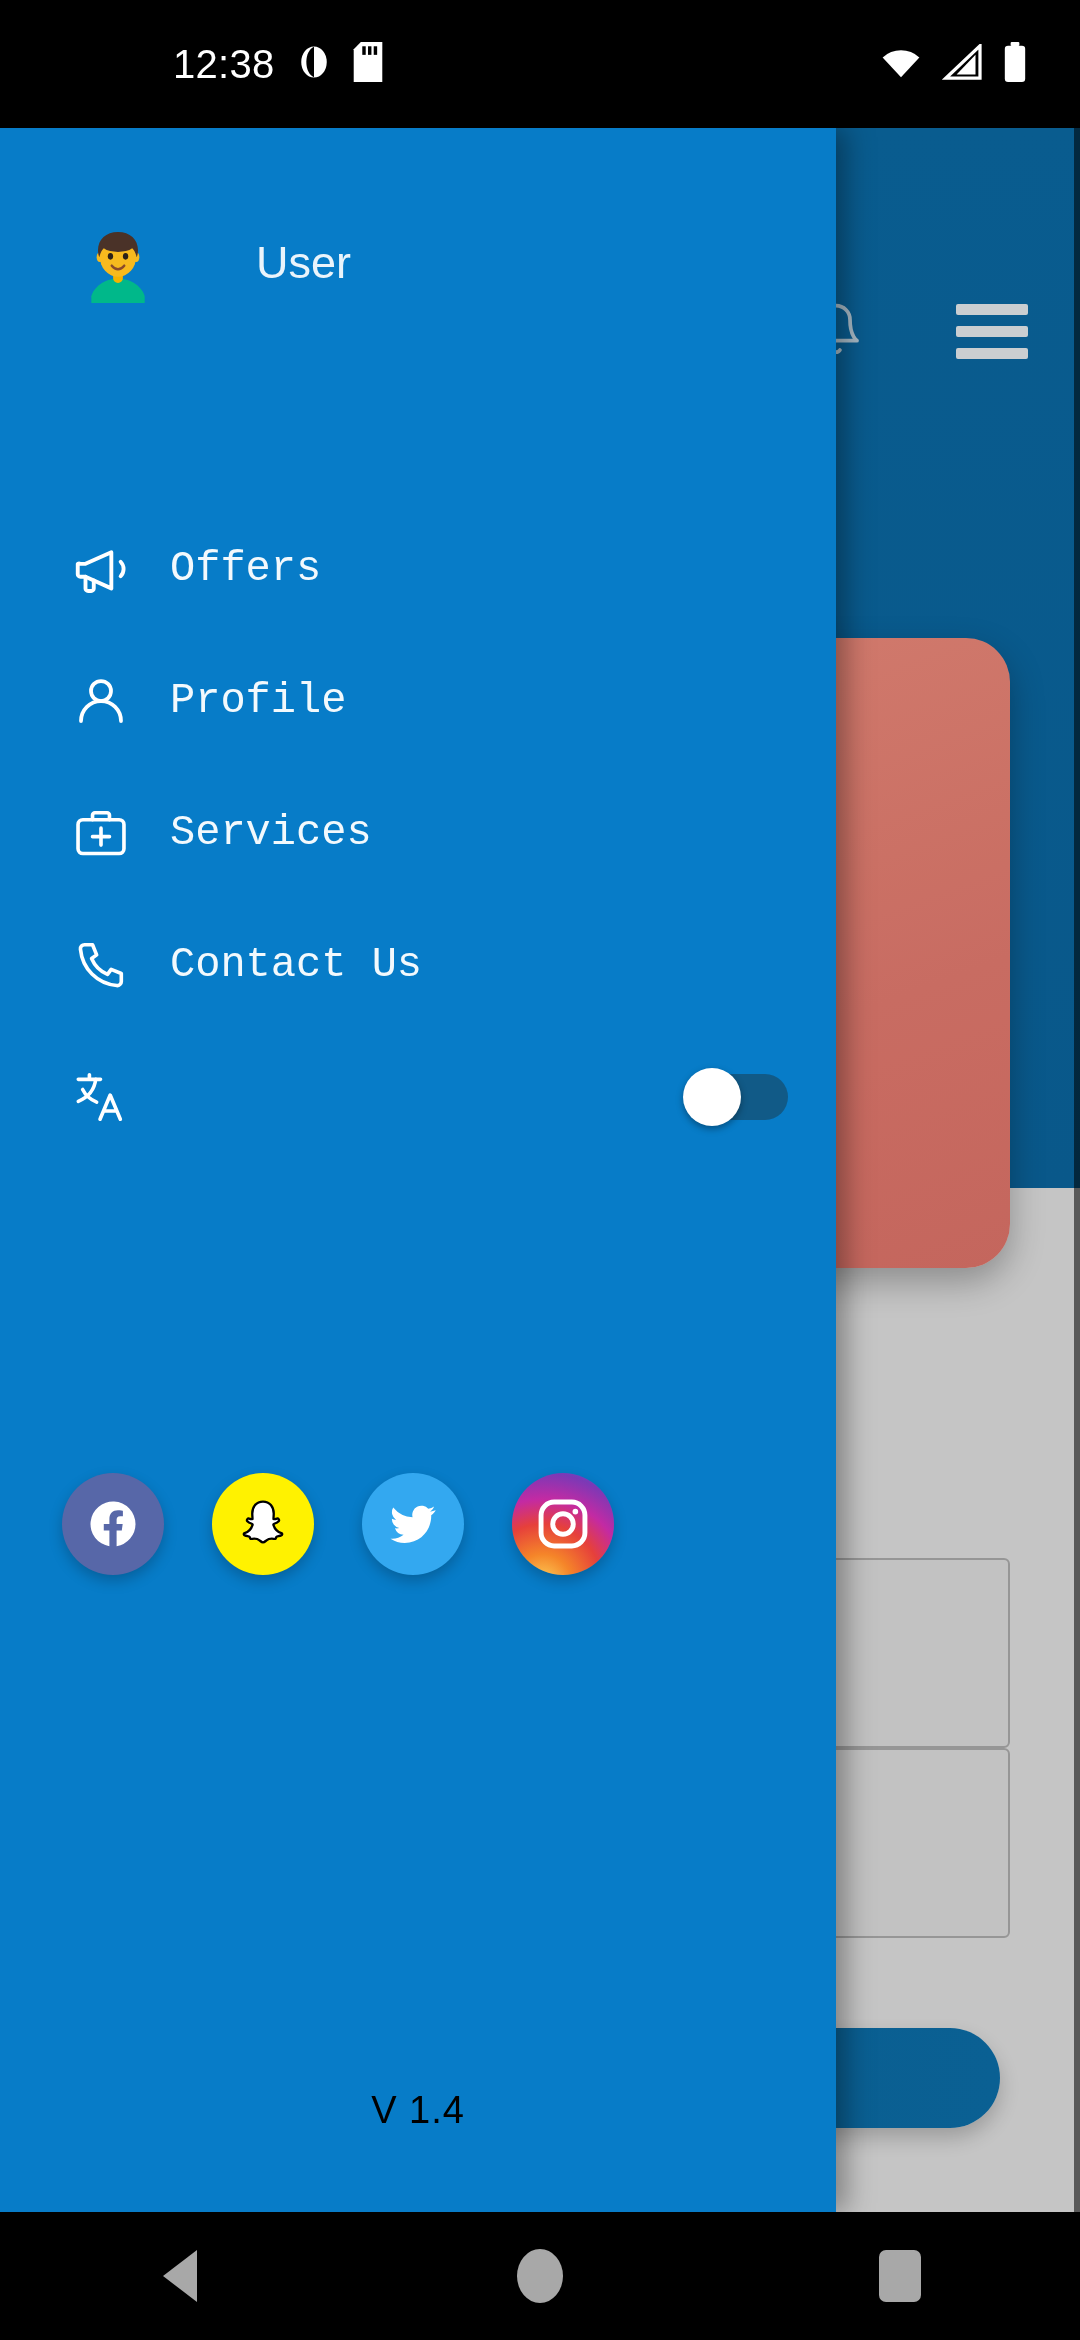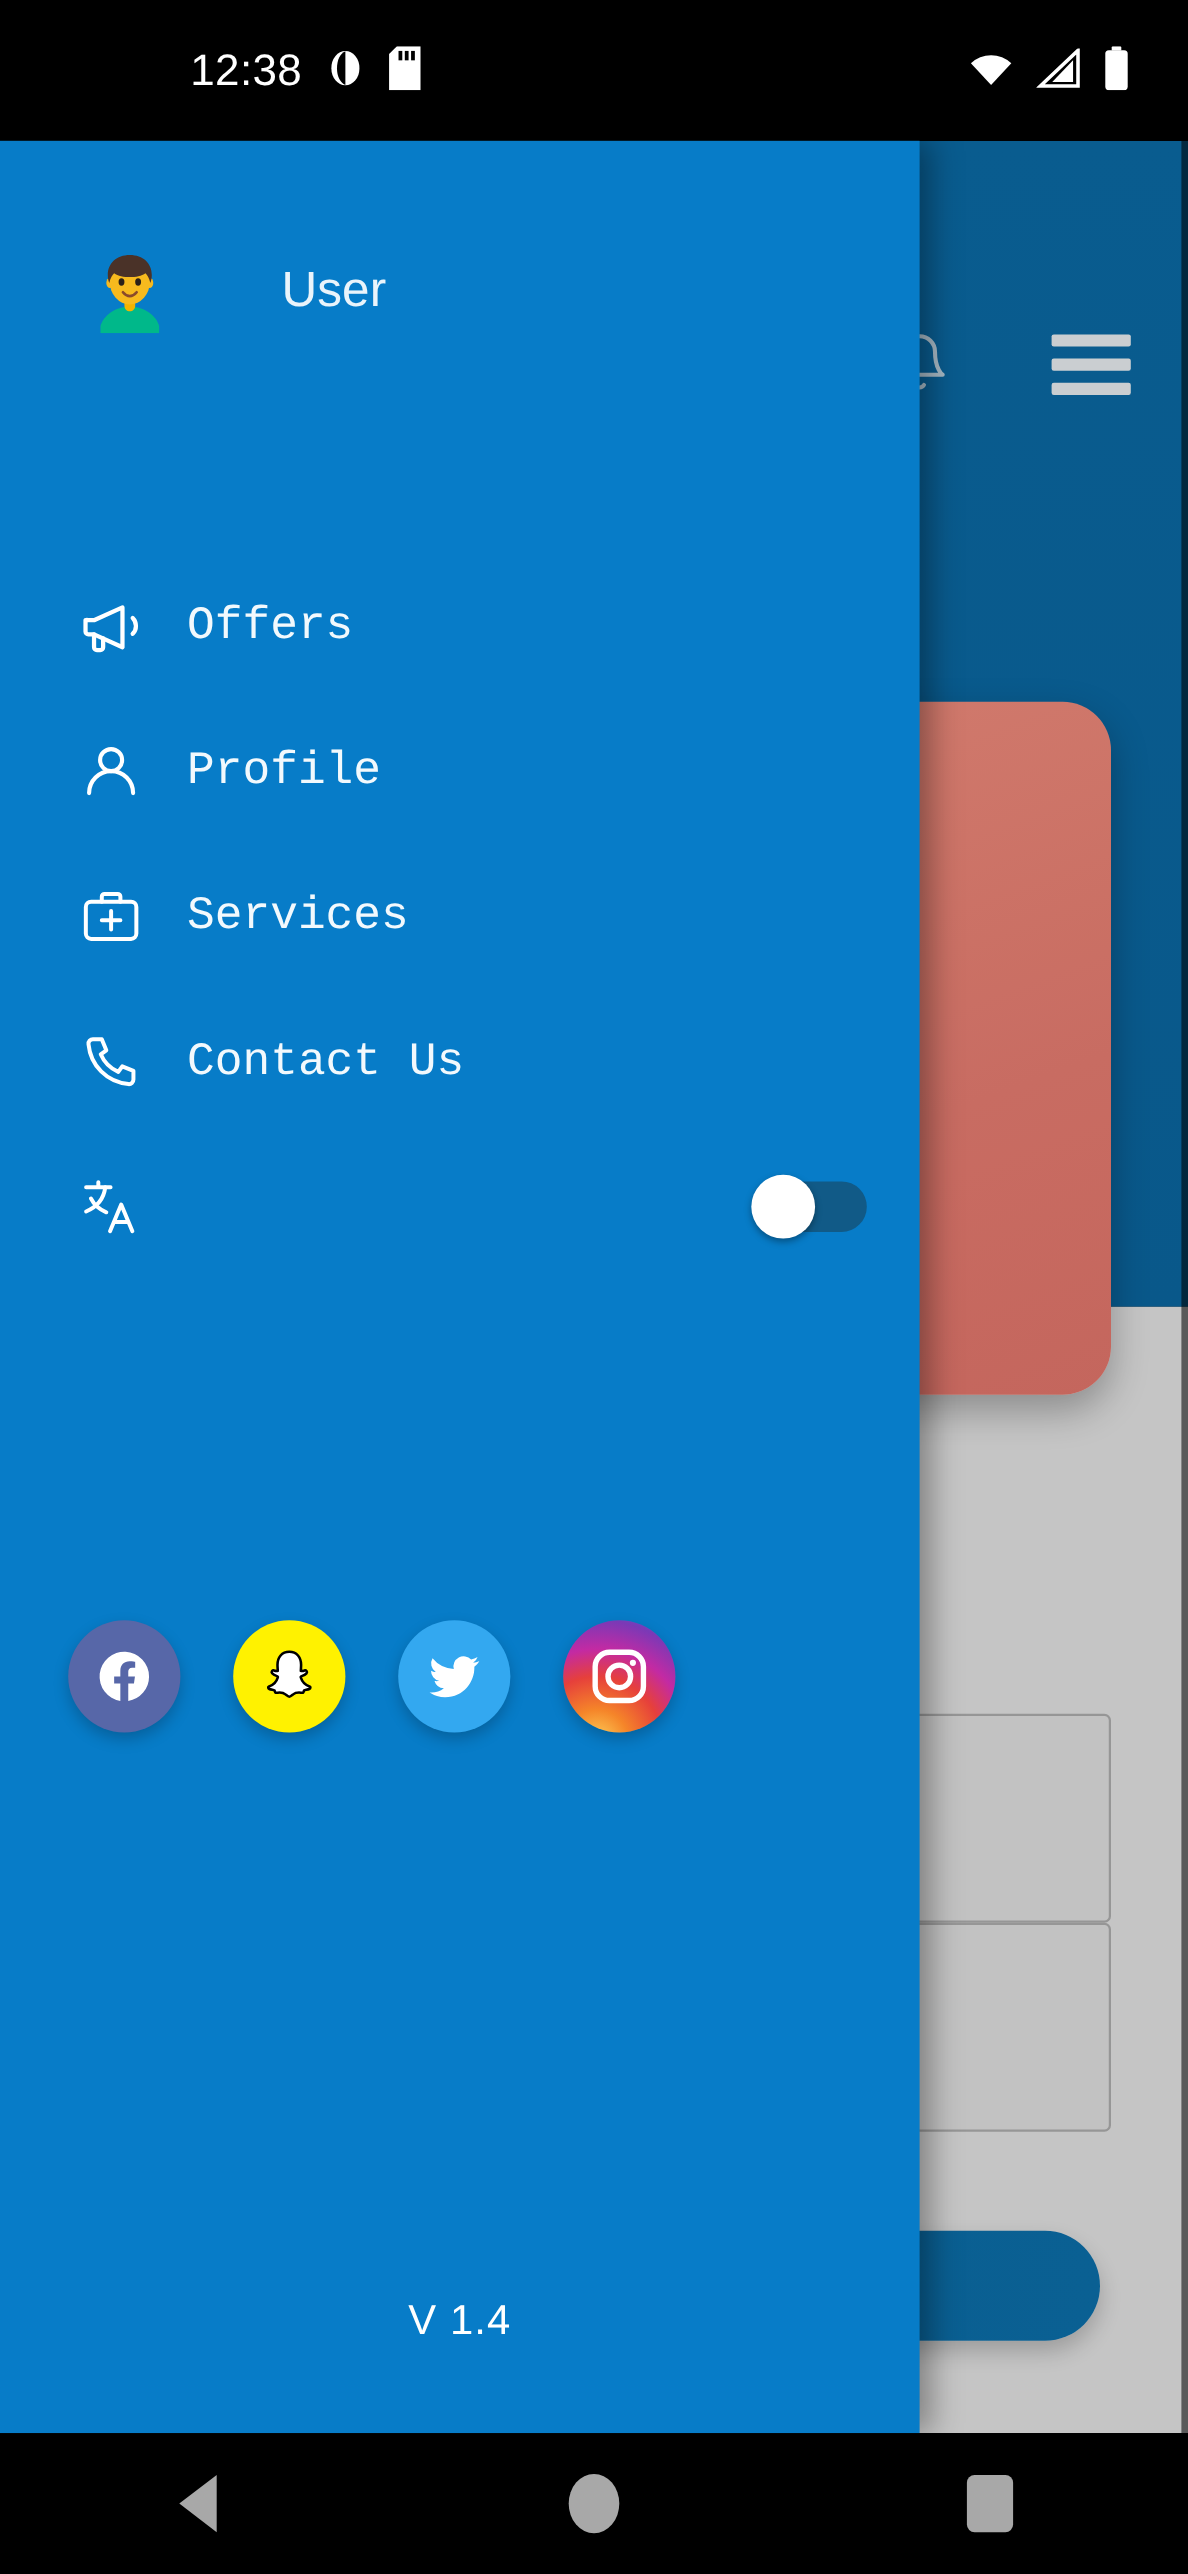--- a/index.html
+++ b/index.html
@@ -130,21 +130,21 @@
     display:flex; align-items:center; justify-content:center;
     box-shadow:0 6px 14px rgba(0,0,0,.22);
   }
   #soc-fb { background:#5767a8; }
   #soc-sc { background:#fff200; }
   #soc-tw { background:#33a8f0; }
   #soc-ig { background:radial-gradient(circle at 30% 108%, #fdd25a 0%, #f58529 22%, #e6403b 45%, #c32aa3 64%, #7b39b6 84%, #4f5bd5 100%); }
 
   #version {
     position:absolute; left:0; bottom:80px; width:100%; text-align:center;
-    color:#ffffff; font-size:38px; letter-spacing:1px;
+    color:#000000; font-size:38px; letter-spacing:1px;
   }
 
   
   #navbar {
     position:absolute; left:0; bottom:0; width:1080px; height:128px; background:#000;
     display:flex; align-items:center; justify-content:space-around;
   }
   .navbtn { width:120px; height:128px; display:flex; align-items:center; justify-content:center; }
   #nb-back { width:0; height:0; border-top:26px solid transparent; border-bottom:26px solid transparent; border-right:34px solid #a8a8a8; }
   #nb-home { width:46px; height:54px; border-radius:50%; background:#a8a8a8; }

